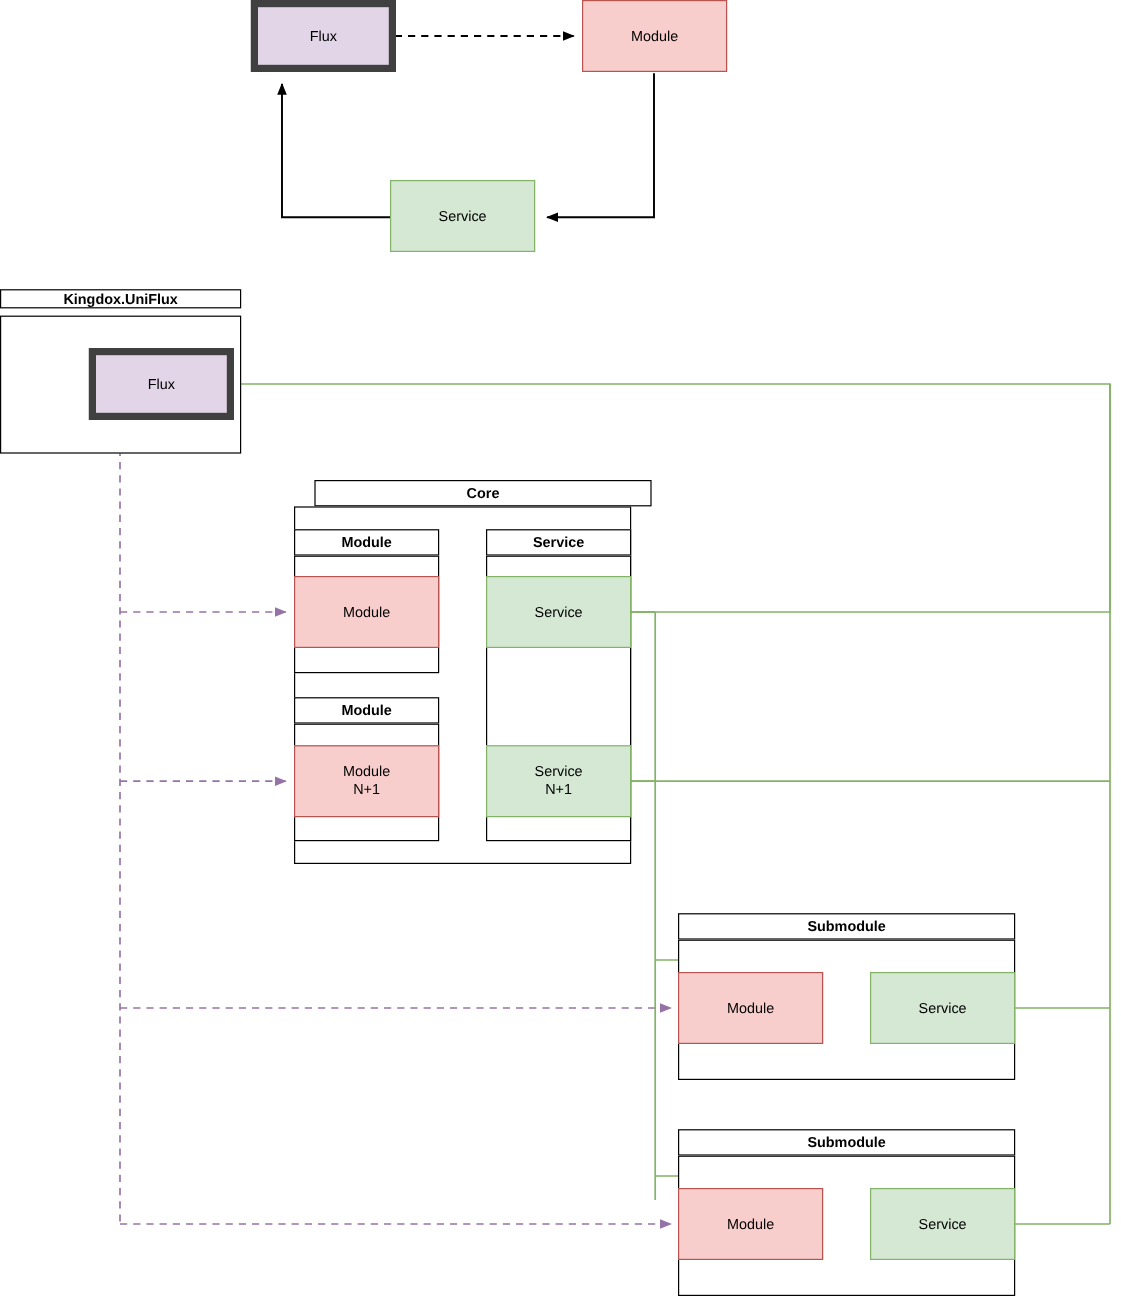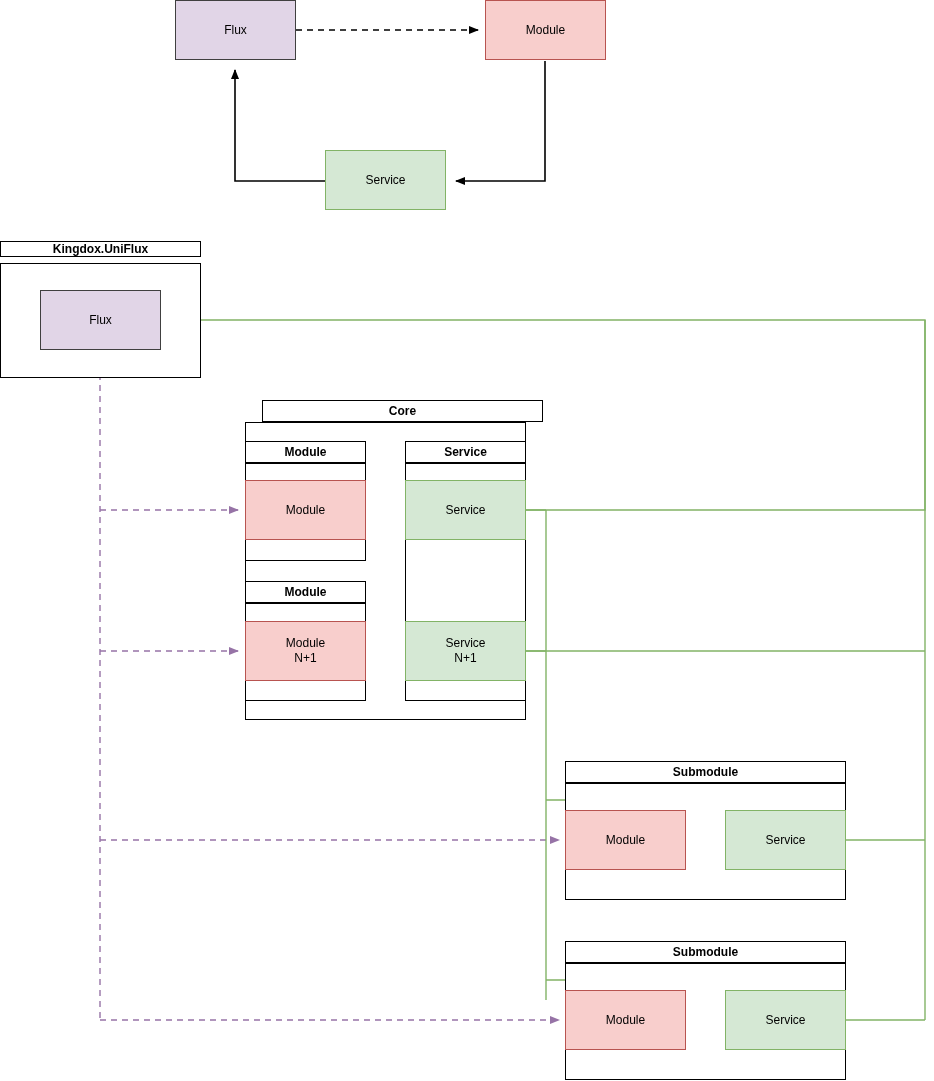--- a/index.html
+++ b/index.html
@@ -52,21 +52,22 @@
     color: #000000;
   }
   .pkg-body {
     position: absolute;
     box-sizing: border-box;
     background: #ffffff;
     border: 1px solid #000000;
   }
   .box-purple {
     background: #e1d5e7;
-    border: 1px solid #404040;
+    border: 6px solid #404040;
+    margin-left: 34px;
   }
   .box-pink {
     background: #f8cecc;
     border: 1px solid #b85450;
   }
   .box-green {
     background: #d5e8d4;
     border: 1px solid #82b366;
   }
 </style>

